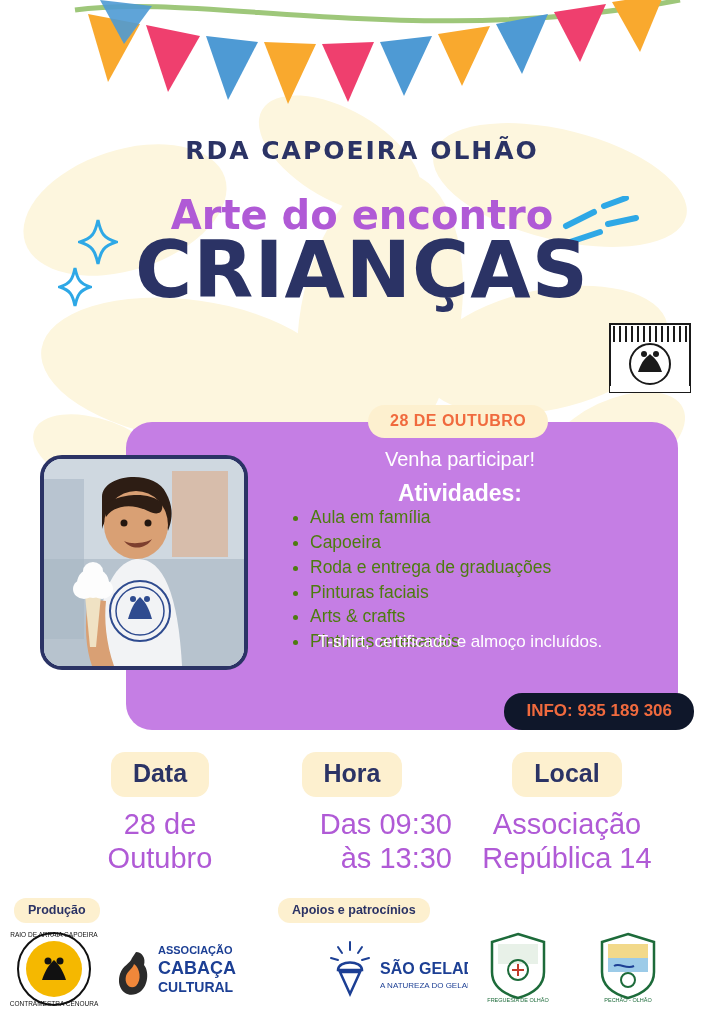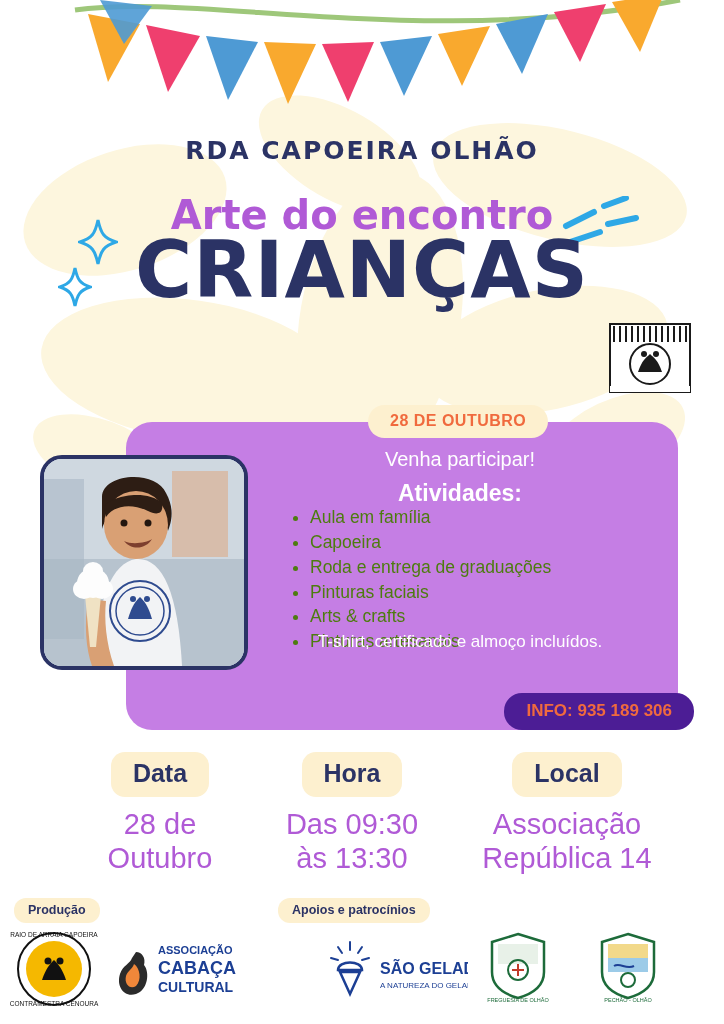--- a/index.html
+++ b/index.html
@@ -125,21 +125,21 @@
     width: 420px;
     text-align: center;
     color: #ffffff;
     font-size: 17px;
     z-index: 6;
   }
   .info-pill {
     position: absolute;
     right: 30px; top: 693px;
     padding: 8px 22px 9px 22px;
-    background: #4c1d95;
+    background: #0f172a;
     border-radius: 18px;
     color: #f06a3e;
     font-weight: bold;
     font-size: 17px;
     z-index: 6;
   }
 
   
   .photo {
     position: absolute;
@@ -326,21 +326,21 @@
     </svg>
   </div>
 
   <div class="col c1">
     <div class="tag">Data</div>
     <div class="val" style="white-space:pre-line;">28 de
 Outubro</div>
   </div>
   <div class="col c2">
     <div class="tag">Hora</div>
-    <div class="val" style="white-space:pre-line;">Das 09:30
+    <div class="val" style="white-space:pre-line;text-align:right;">Das 09:30
 às 13:30</div>
   </div>
   <div class="col c3">
     <div class="tag">Local</div>
     <div class="val" style="white-space:pre-line;">Associação
 República 14</div>
   </div>
 
   <div class="spon-label sl1">Produção</div>
   <div class="spon-label sl2">Apoios e patrocínios</div>

